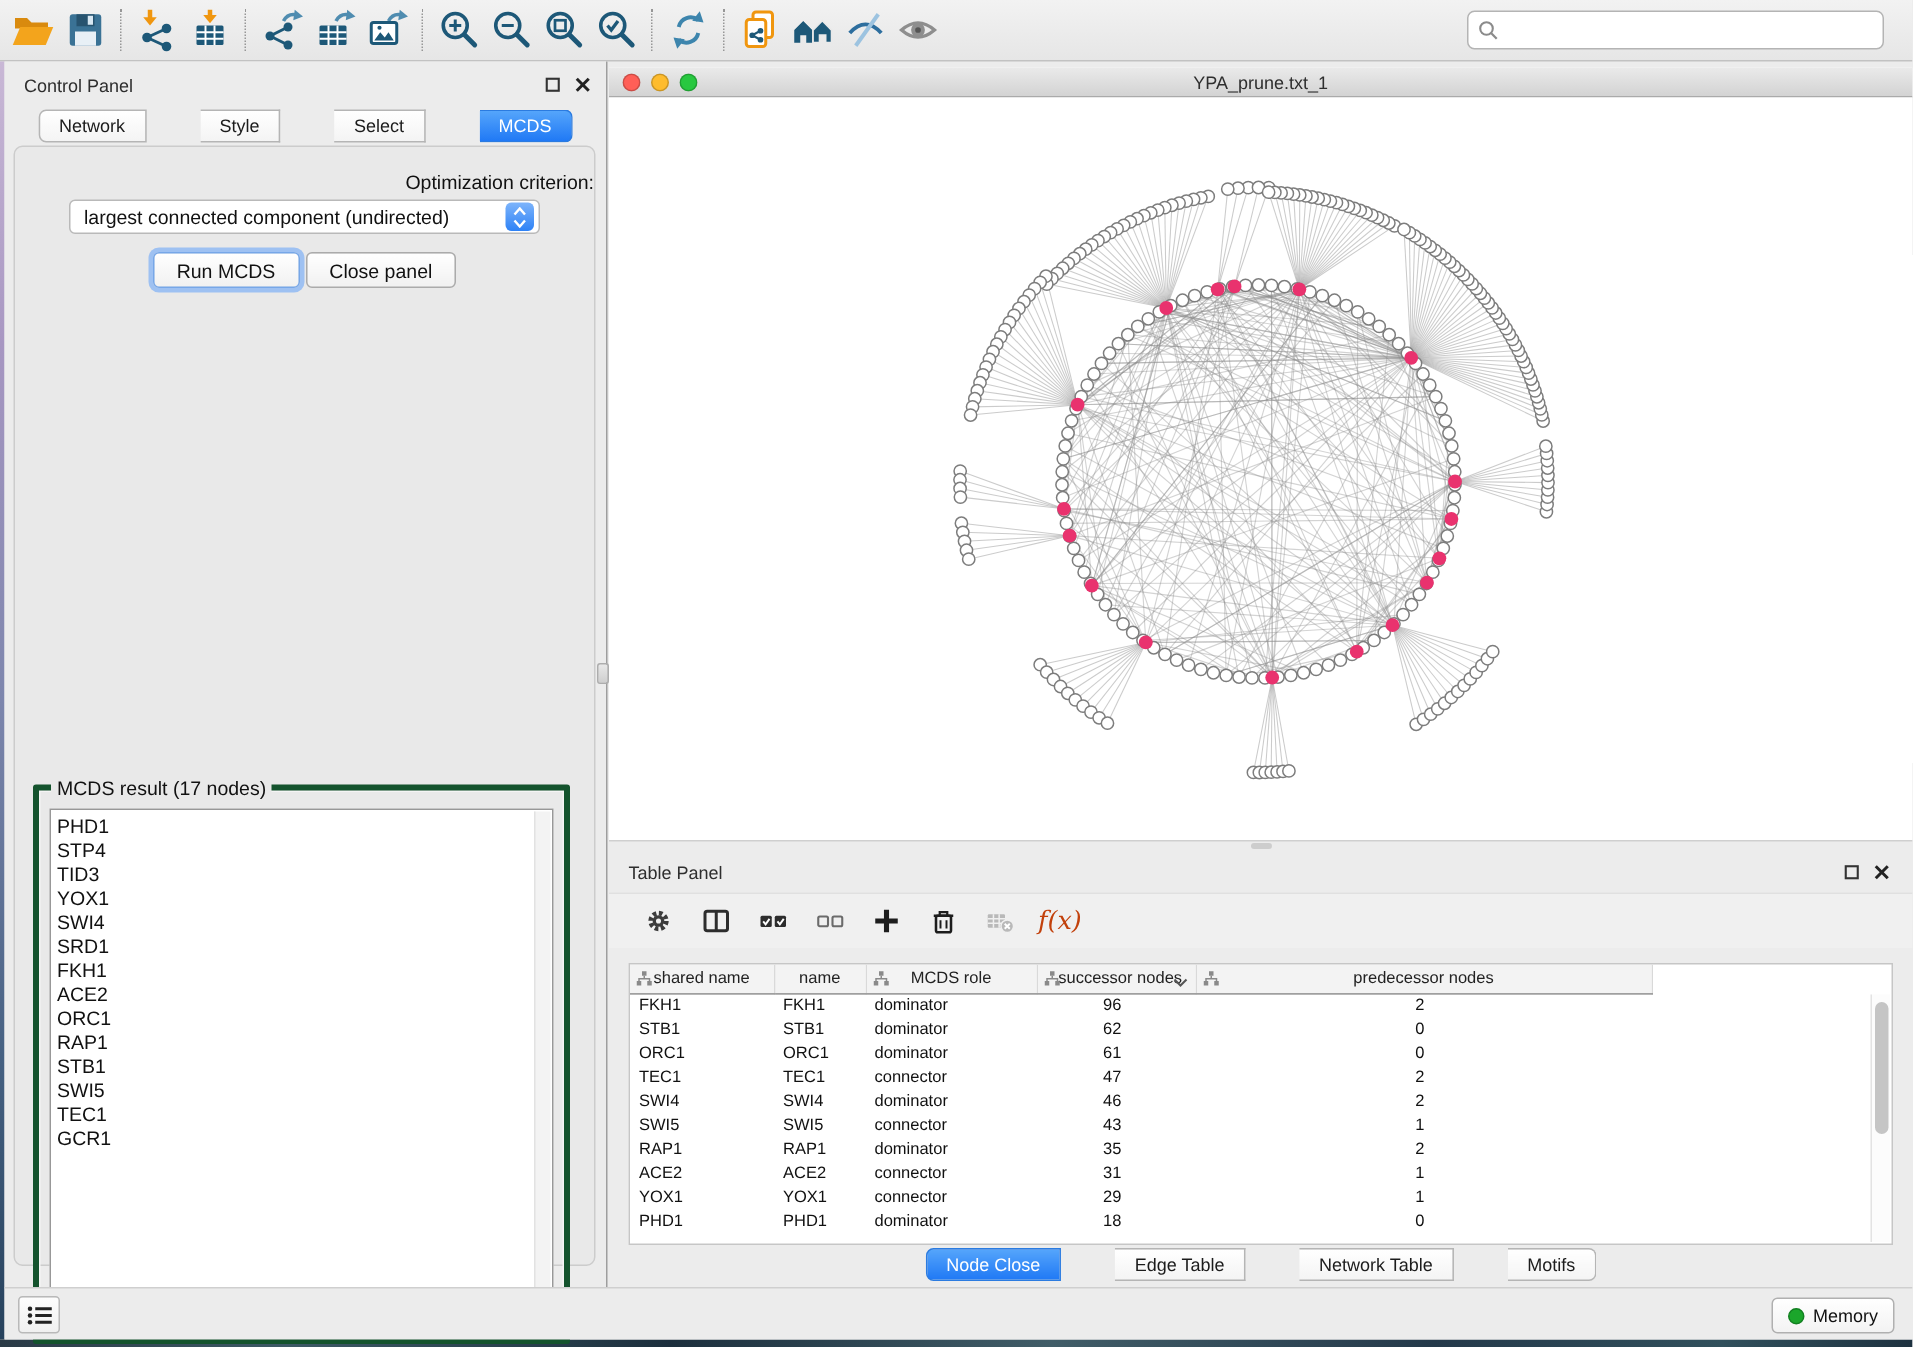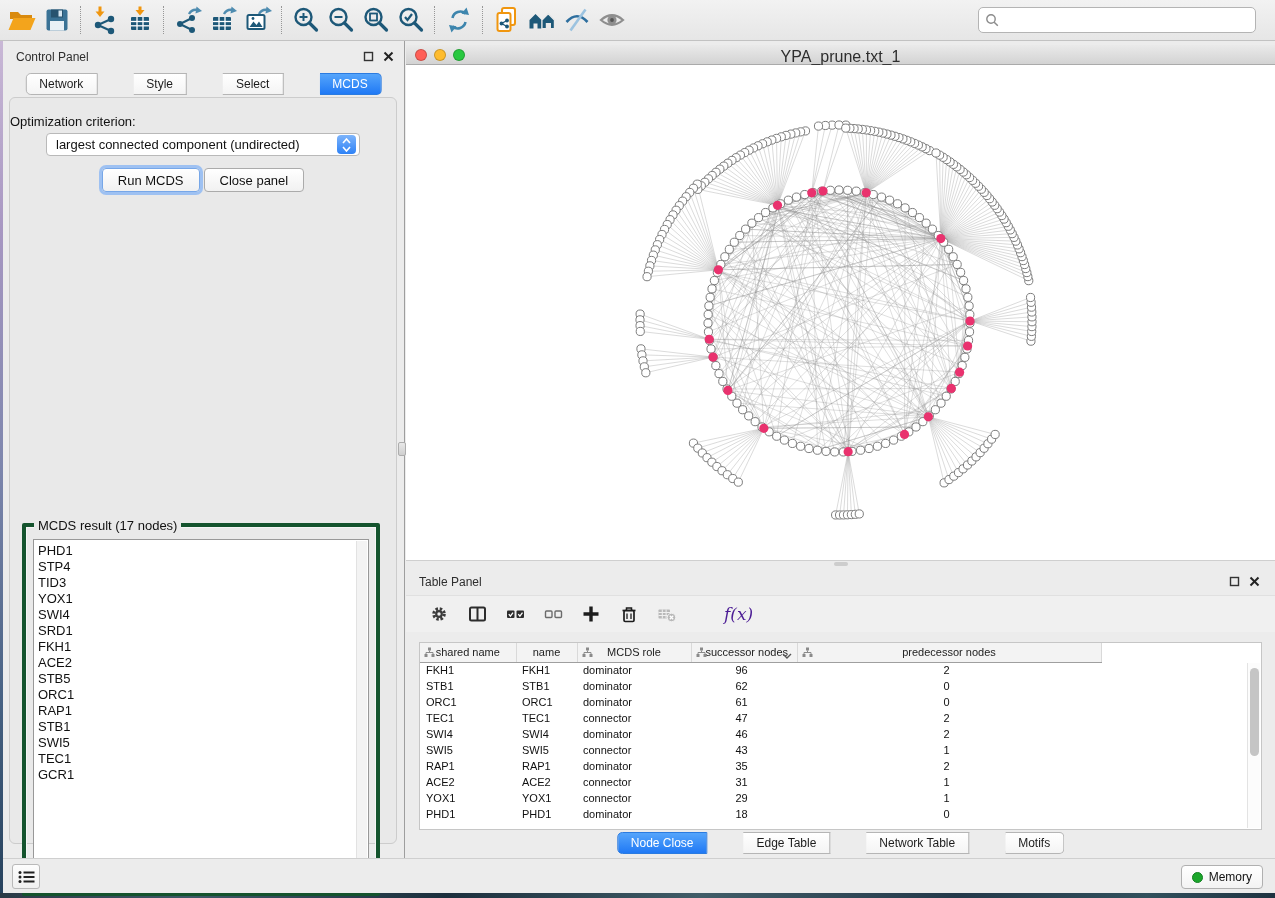--- a/index.html
+++ b/index.html
@@ -36,21 +36,21 @@
   .seg-tabs { position:absolute; display:flex;gap:36px; }
   .cp-tabs { top:32px; left:50%; transform:translateX(-50%); }
   .seg-tab { height:22px; line-height:21px; padding:0 13px; background:linear-gradient(#ffffff,#f4f4f4);
     border:1px solid #b5b5b5; border-left:none; font-size:12px; color:#1c1c1c; white-space:nowrap; }
   .seg-tab:first-child { border-left:1px solid #b5b5b5; border-radius:5px 0 0 5px; }
   .seg-tab:last-child { border-radius:0 5px 5px 0; }
   .seg-tab.active { background:linear-gradient(#55a5fb,#2079f5); color:#fff; border-color:#2b7be0; }
 
   .cp-content { position:absolute; top:56px; left:6px; right:7px; height:747px;
     background:#e9e9e9; border:1px solid #cccccc; border-radius:6px; }
-  .opt-label { position:absolute; top:16px; left:0; width:100%; text-align:left;
+  .opt-label { position:absolute; top:16px; left:0; width:100%; text-align:right;
     font-size:13px; color:#111; }
   .dropdown { position:absolute; top:35px; left:36px; width:314px; height:23px; background:#fff;
     border:1px solid #b9b9b9; border-radius:4px; display:flex; align-items:center; }
   .dropdown .dd-text { flex:1; font-size:13px; color:#111; padding-left:9px; white-space:nowrap;
     overflow:hidden; }
   .dd-stepper { width:19px; height:19px; margin-right:3px; border-radius:4px;
     background:linear-gradient(#7db4fb,#2e82f6); display:flex; flex-direction:column;
     align-items:center; justify-content:center; gap:2px; }
   .btn-row { position:absolute; top:70px; left:0; width:100%; display:flex; justify-content:center; gap:4px; }
   .cp-btn { height:24px; padding:0 15px; font-size:13px; color:#111;
@@ -74,36 +74,36 @@
 
   
   .right-col { position:absolute; left:406px; top:41px; width:869px; height:817px; }
   .network-window { position:absolute; left:0; top:4px; width:869px; height:515px;
     background:#fff; }
   .titlebar { position:absolute; left:0; top:0; width:100%; height:20px;
     background:linear-gradient(#eaeaea,#d3d3d3); border-bottom:1px solid #aaaaaa; }
   .lights { position:absolute; left:9px; top:4px; display:flex; gap:7px; }
   .light { width:12px; height:12px; border-radius:50%; border:0.5px solid rgba(0,0,0,.2); }
   .light.red { background:#ff5f57; } .light.yellow { background:#febc2e; } .light.green { background:#28c840; }
-  .wtitle { position:absolute; left:0; top:3px; width:100%; text-align:center; font-size:16px; color:#2e2e2e; }
+  .wtitle { position:absolute; left:0; top:3px; width:100%; text-align:center; font-size:12px; color:#2e2e2e; }
   .net-canvas-wrap { position:absolute; left:0; top:20px; width:869px; height:495px; background:#fff; }
 
   .h-splitter { position:absolute; left:0; top:519px; width:869px; height:6px; background:#ececec;
     border-top:1px solid #cfcfcf; }
   .h-grip { position:absolute; left:50%; top:1px; transform:translateX(-50%); width:14px; height:4px;
     background:#cdcdcd; border-radius:2px; }
 
   
   .table-panel { position:absolute; left:0; top:525px; width:869px; height:292px; background:#ececec; }
   .tp-toolbar { position:absolute; top:29px; left:0; width:100%; height:37px;
     background:#f0f0f0; border-top:1px solid #e0e0e0; display:flex; align-items:center;
     padding-left:20px; gap:12px; }
   .tp-btn { width:26px; height:26px; display:flex; align-items:center; justify-content:center; }
-  .fx-label { font-size:17px; font-style:italic; color:#4c1d95;
-    font-family:"DejaVu Serif","Liberation Serif",serif;margin-left:32px; }
+  .fx-label { font-size:17px; font-style:italic; color:#c2410c;
+    font-family:"DejaVu Serif","Liberation Serif",serif; }
 
   .table-wrap { position:absolute; top:76px; left:13px; right:13px; height:188px; background:#fff;
     border:1px solid #c6c6c6; overflow:hidden; }
   table.node-table { border-collapse:collapse; table-layout:fixed; width:697px; }
   .node-table thead th { height:19px; background:#f3f3f3; border-right:1px solid #d9d9d9;
     border-bottom:1px solid #9f9f9f; font-size:11px; font-weight:normal; color:#222;
     position:relative; text-align:center; padding:0 14px; white-space:nowrap; overflow:hidden; }
   .node-table thead th .col-icon { position:absolute; left:4px; top:4px; }
   .node-table thead th .sort-icon { position:absolute; right:5px; top:7px; }
   .node-table td { height:16px; font-size:11px; color:#111; padding:0 6px; white-space:nowrap;
@@ -348,21 +348,20 @@
         <div class="list-box">
           <div class="list-items">
               <div class="mcds-item">PHD1</div>
               <div class="mcds-item">STP4</div>
               <div class="mcds-item">TID3</div>
               <div class="mcds-item">YOX1</div>
               <div class="mcds-item">SWI4</div>
               <div class="mcds-item">SRD1</div>
               <div class="mcds-item">FKH1</div>
               <div class="mcds-item">ACE2</div>
-              <div class="mcds-item">STB5</div>
               <div class="mcds-item">ORC1</div>
               <div class="mcds-item">RAP1</div>
               <div class="mcds-item">STB1</div>
               <div class="mcds-item">SWI5</div>
               <div class="mcds-item">TEC1</div>
               <div class="mcds-item">GCR1</div>
             </div>
           <div class="list-scroll"></div>
         </div>
       </div>

